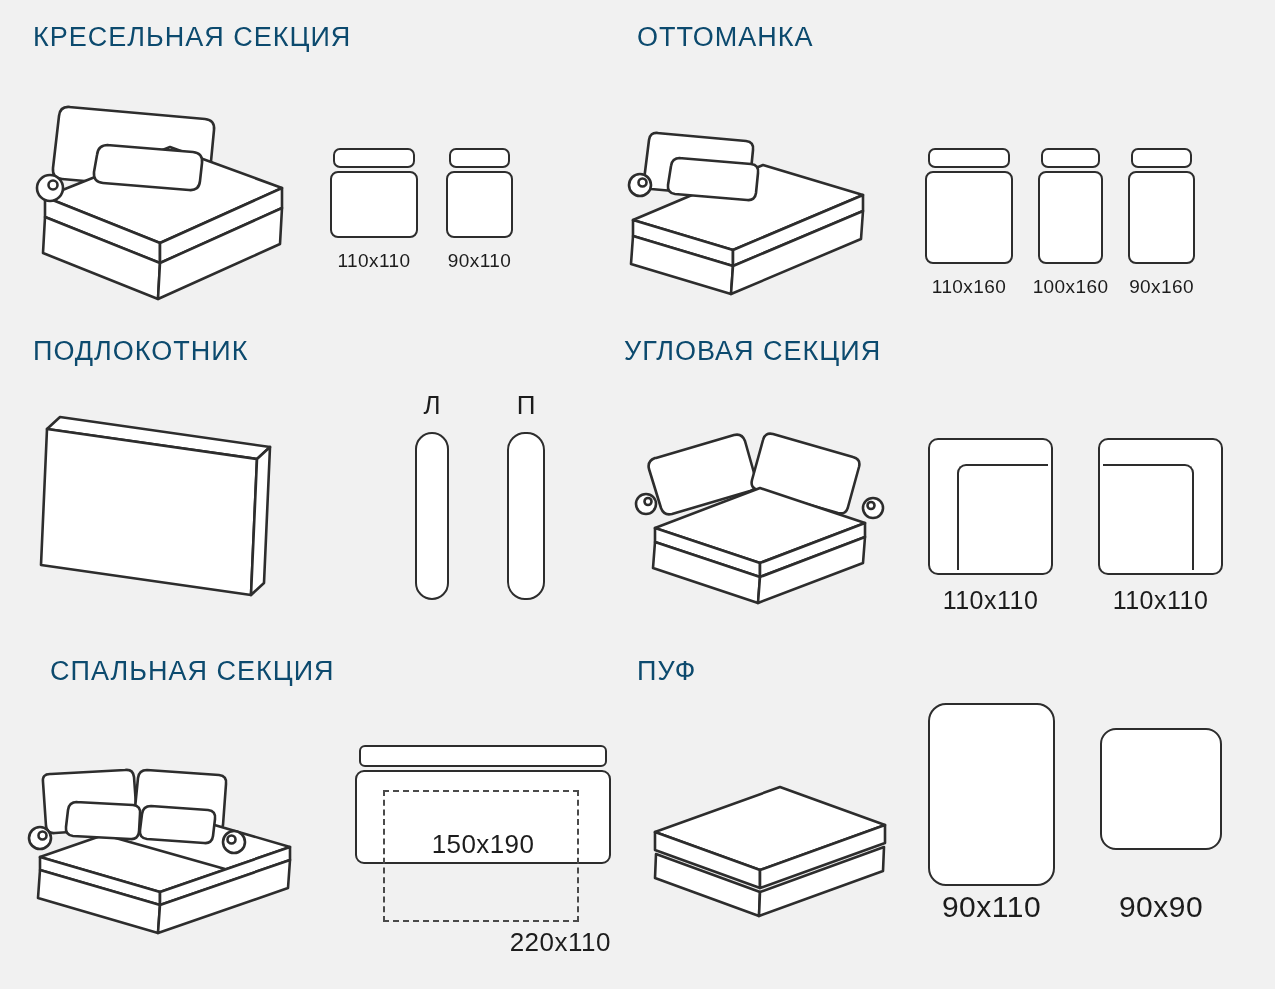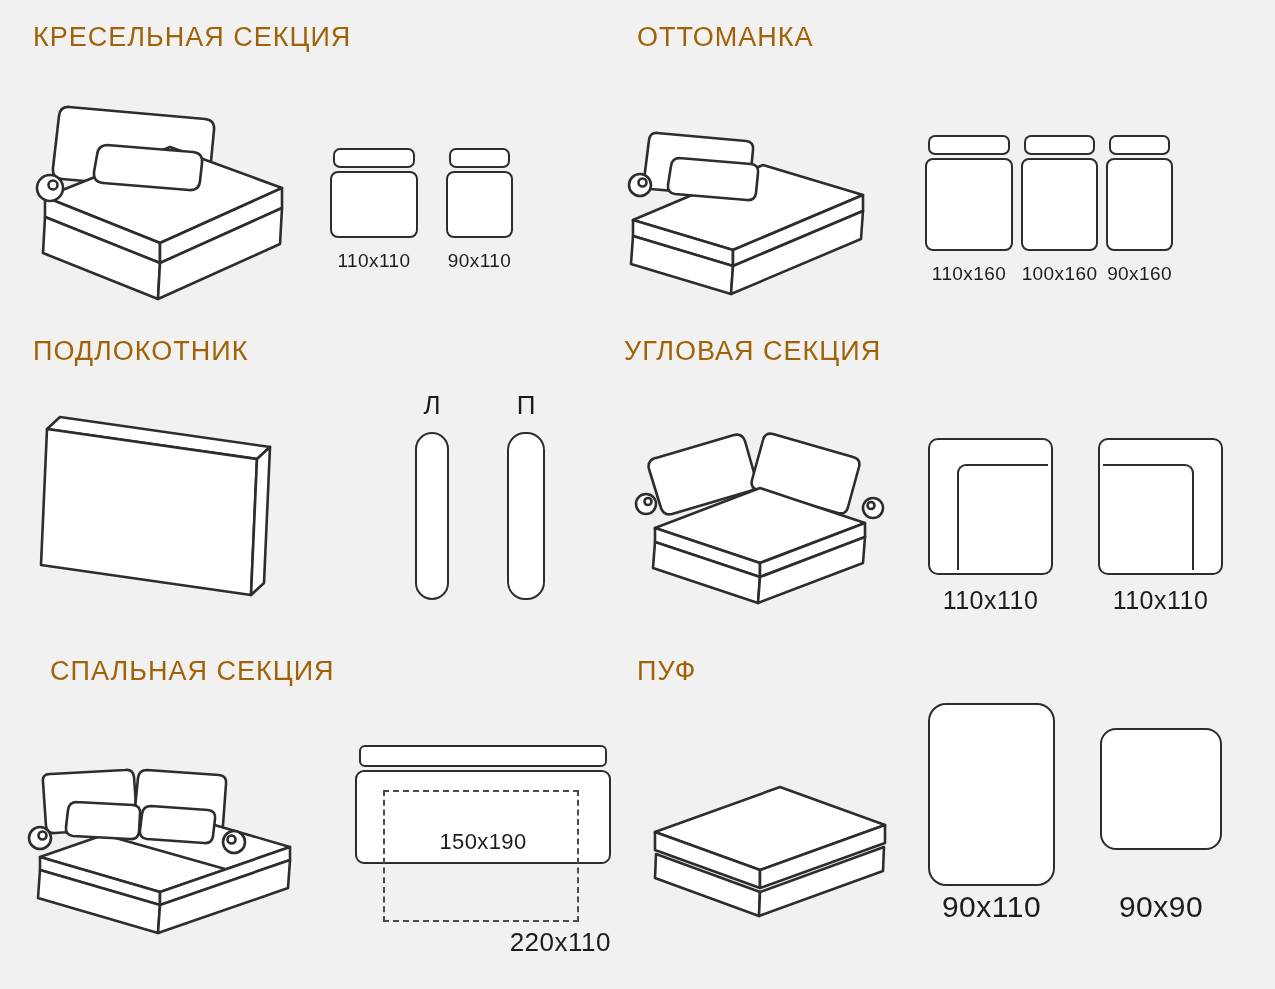--- a/index.html
+++ b/index.html
@@ -1,20 +1,20 @@
 <!DOCTYPE html>
 <html><head>
 <meta charset="utf-8">
 <style>
   * { margin:0; padding:0; box-sizing:border-box; }
   html,body { background:#f1f1f1; }
   body { font-family:"Liberation Sans", sans-serif; color:#1c1c1c; }
   .canvas { position:relative; width:1275px; height:989px; background:#f1f1f1; overflow:hidden; }
 
-  .title { position:absolute; font-size:27px; font-weight:500; letter-spacing:1px; color:#a16207; white-space:nowrap; }
+  .title { position:absolute; font-size:27px; font-weight:500; letter-spacing:1px; color:#0c4a6e; white-space:nowrap; }
 
   
   .sketch { position:absolute; }
   .sketch path, .sketch circle { fill:#ffffff; stroke:#2d2d2d; stroke-width:2.6; stroke-linejoin:round; stroke-linecap:round; }
   .sketch .ln { fill:none; }
 
   
   .tv-group { position:absolute; display:flex; align-items:flex-start; }
   .tv-item { display:flex; flex-direction:column; align-items:center; }
   .tv-back { align-self:stretch; height:20px; border:2.5px solid #2d2d2d; border-radius:7px; background:#fff; margin:0 3px 3px 3px; }
@@ -28,21 +28,21 @@
   
   .corner-box { position:absolute; width:125px; height:137px; border:2.5px solid #2d2d2d; border-radius:10px; background:#fff; }
   .corner-inner-left  { position:absolute; top:24px; left:27px;  right:3px; bottom:3px; border-top:2.5px solid #2d2d2d; border-left:2.5px solid #2d2d2d;  border-top-left-radius:9px; }
   .corner-inner-right { position:absolute; top:24px; right:27px; left:3px;  bottom:3px; border-top:2.5px solid #2d2d2d; border-right:2.5px solid #2d2d2d; border-top-right-radius:9px; }
 
   
   .sleeper-schematic { position:absolute; left:355px; top:745px; width:256px; height:218px; }
   .sl-bar  { position:absolute; left:4px; right:4px; top:0; height:22px; border:2.5px solid #2d2d2d; border-radius:6px; background:#fff; }
   .sl-seat { position:absolute; left:0; right:0; top:25px; height:94px; border:2.5px solid #2d2d2d; border-radius:9px; background:#fff; }
   .sl-bed  { position:absolute; left:28px; width:196px; top:45px; height:132px; border:2px dashed #4a4a4a; }
-  .sl-bed-label { position:absolute; top:84px; left:0; right:0; text-align:center; font-size:22px; font-weight:500; letter-spacing:0.4px; }
+  .sl-bed-label { position:absolute; top:84px; left:0; right:0; text-align:center; font-size:26px; font-weight:500; letter-spacing:0.4px; }
   .sl-size { position:absolute; top:182px; left:0; right:0; text-align:right; font-size:26px; font-weight:500; letter-spacing:0.5px; }
 
   
   .pouf-box { position:absolute; border:2.7px solid #2d2d2d; background:#fff; }
 
   .dim { position:absolute; text-align:center; font-weight:500; letter-spacing:0.5px; color:#1c1c1c; white-space:nowrap; }
 </style>
 </head>
 <body>
 
@@ -82,27 +82,27 @@
     <path d="M145,60 L245,90 L115,145 L15,115 Z"></path>
     <path d="M15,115 L115,145 L115,161 L15,131 Z"></path>
     <path d="M115,145 L245,90 L245,106 L115,161 Z"></path>
     <path d="M15,131 L115,161 L113,189 L13,159 Z"></path>
     <path d="M115,161 L245,106 L243,134 L113,189 Z"></path>
     <path d="M61,53 L133,59 Q141,60 140,68 L138,88 Q137,96 129,95 L57,89 Q49,88 50,80 L53,61 Q54,53 62,53 Z"></path>
     <circle cx="22" cy="80" r="11"></circle>
     <circle cx="24.5" cy="77.5" r="4"></circle>
   </svg>
 
-  <div class="tv-group" style="left:925px; top:135px; gap:8px">
+  <div class="tv-group" style="left:925px; top:148px; gap:25px">
     <div class="tv-item" style="width:88px">
       <div class="tv-back"></div>
       <div class="tv-seat" style="height:93px"></div>
       <div class="tv-label">110x160</div>
     </div>
-    <div class="tv-item" style="width:77px">
+    <div class="tv-item" style="width:65px">
       <div class="tv-back"></div>
       <div class="tv-seat" style="height:93px"></div>
       <div class="tv-label">100x160</div>
     </div>
     <div class="tv-item" style="width:67px">
       <div class="tv-back"></div>
       <div class="tv-seat" style="height:93px"></div>
       <div class="tv-label">90x160</div>
     </div>
   </div>

